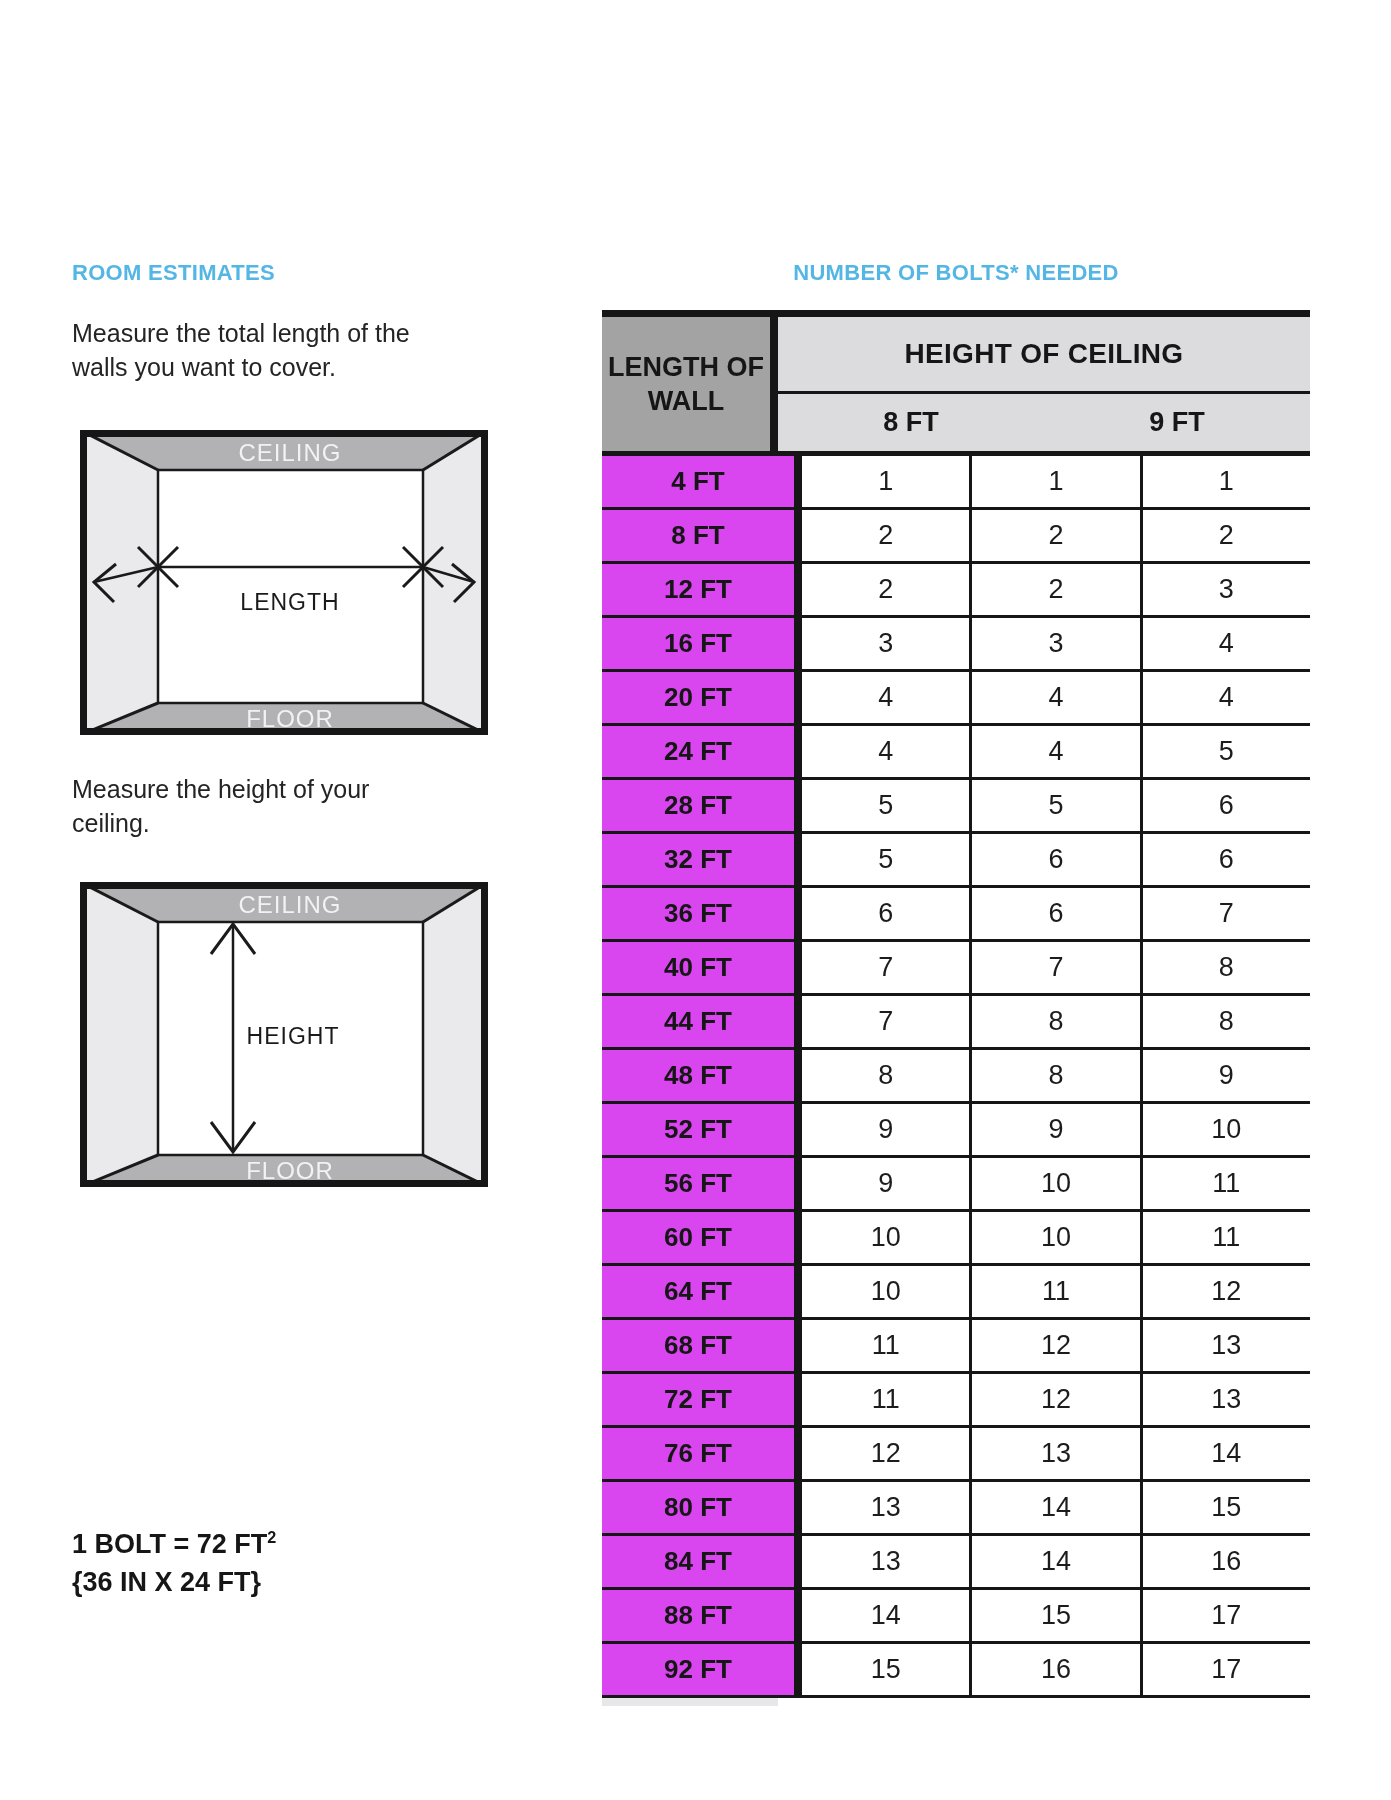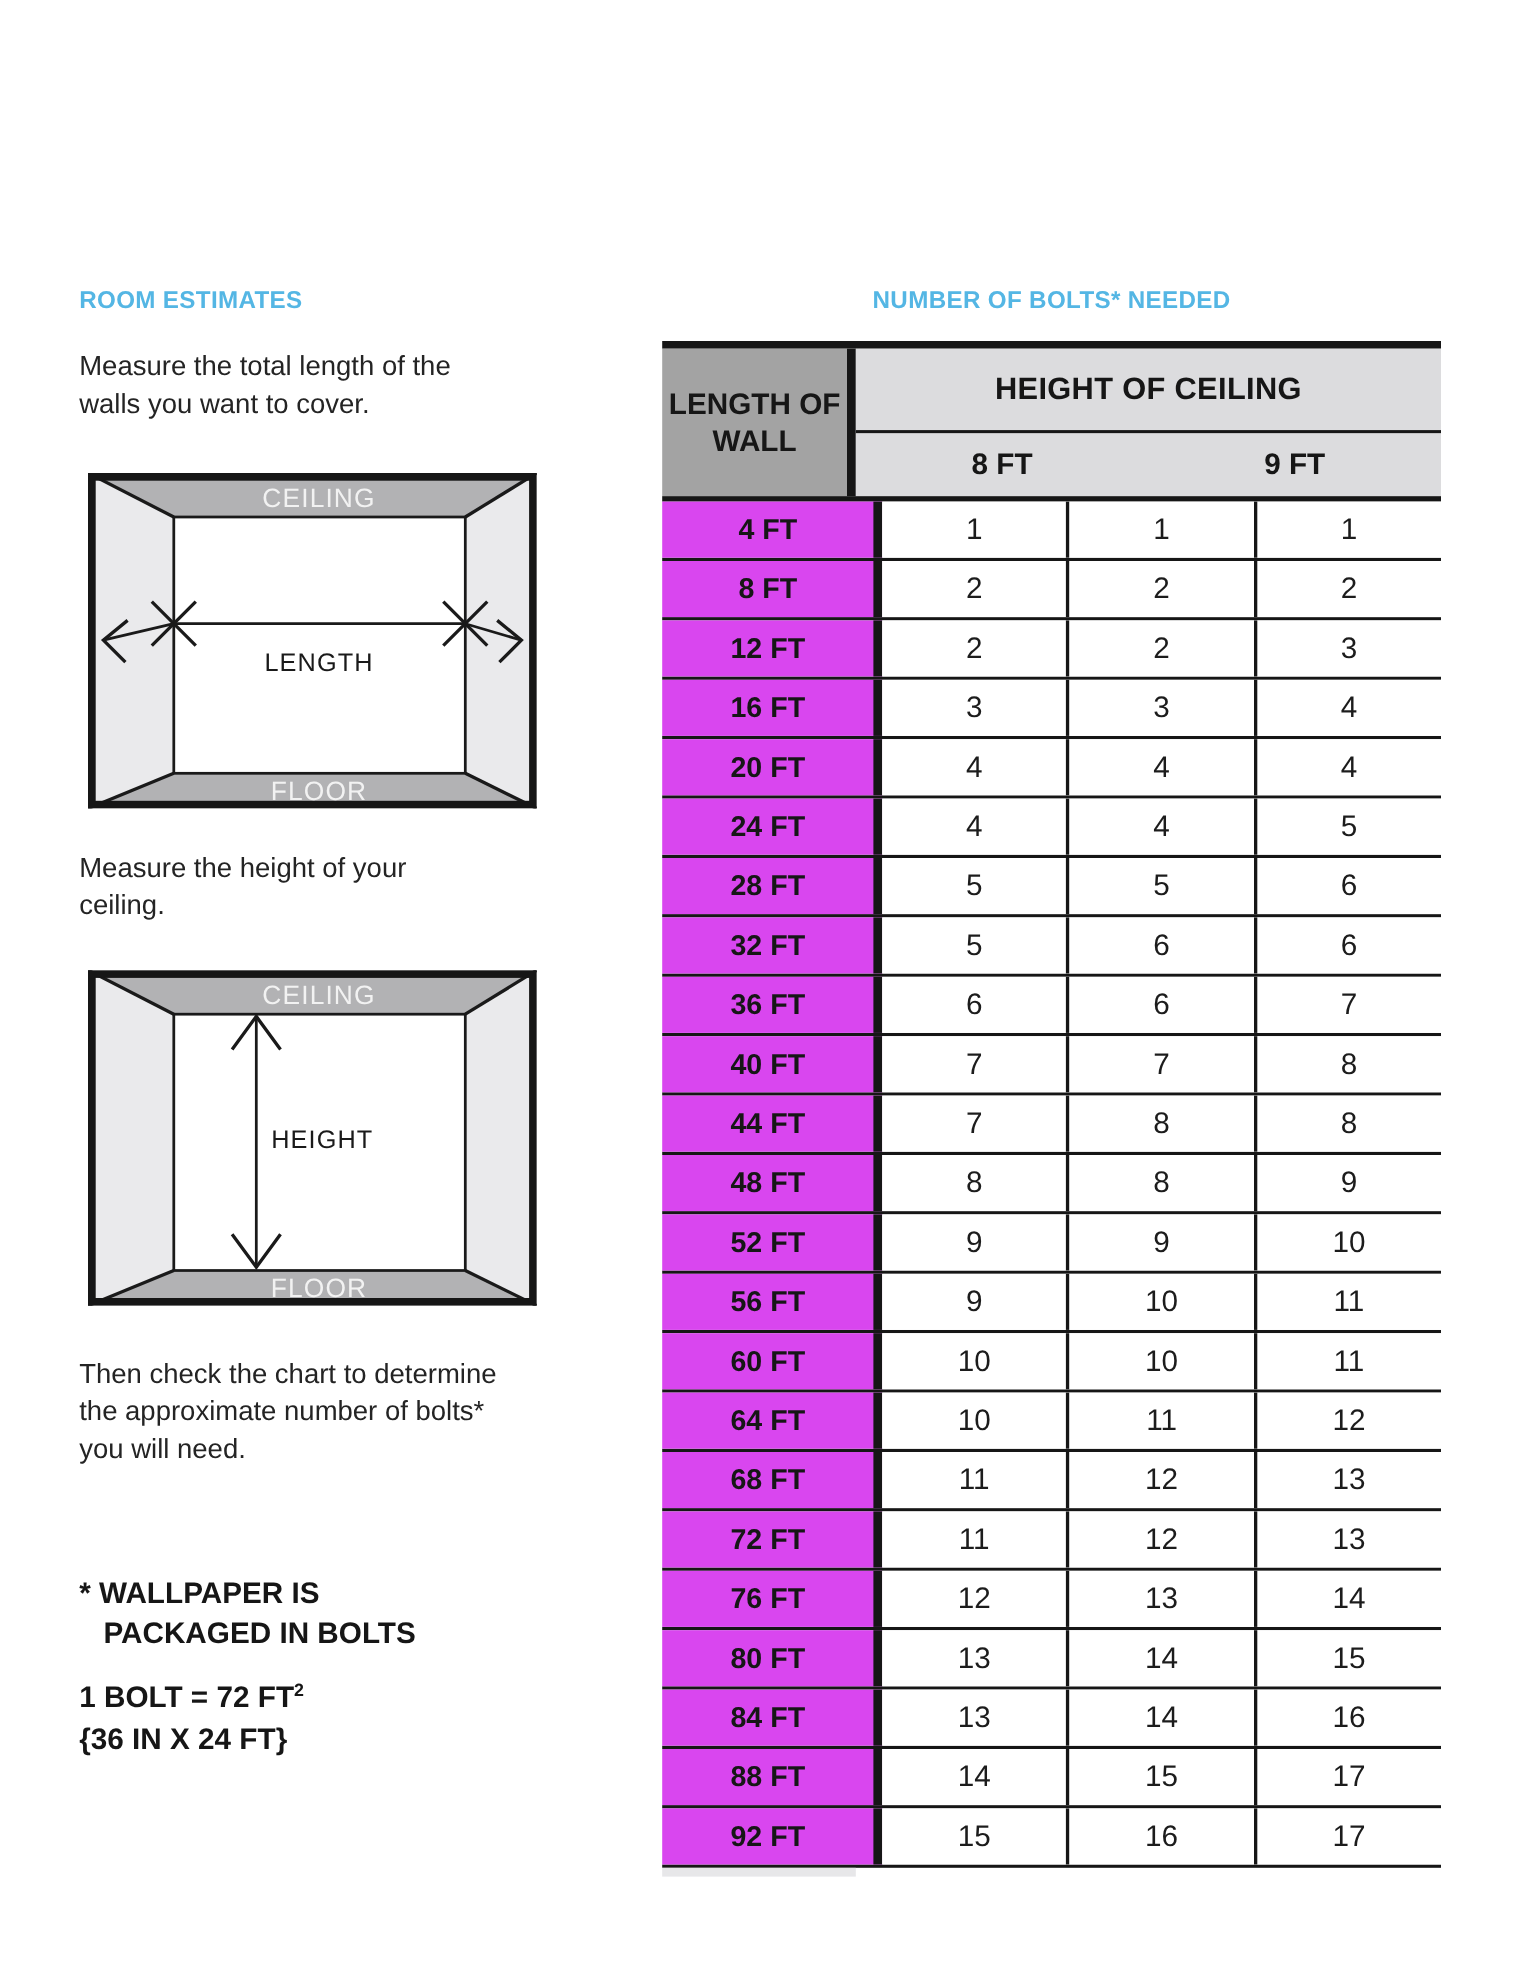--- a/index.html
+++ b/index.html
@@ -131,26 +131,21 @@
     <g stroke="#1a1a1a" fill="none">
       <line x1="153" y1="42" x2="153" y2="270" stroke-width="2.5"></line>
       <polyline points="131,72 153,42 175,72" stroke-width="3"></polyline>
       <polyline points="131,240 153,270 175,240" stroke-width="3"></polyline>
     </g>
     <text x="210" y="31" text-anchor="middle" class="svg-wall-label">CEILING</text>
     <text x="210" y="297" text-anchor="middle" class="svg-wall-label">FLOOR</text>
     <text x="213" y="162" text-anchor="middle" class="svg-measure-label">HEIGHT</text>
   </svg>
 
-  <div class="instruction instr-3">Then check the chart to determine the approximate number of bolts* you will need.</div>
-
-  <div class="footnote">
-    <span>* WALLPAPER IS</span><br>
-    <span class="indent">PACKAGED IN BOLTS</span>
-  </div>
+
 
   <div class="bolt-info">
     <span><span>1 BOLT = 72 FT</span><sup>2</sup></span><br>
     <span>{36 IN X 24 FT}</span>
   </div>
 
   <div class="section-heading bolts-heading">NUMBER OF BOLTS* NEEDED</div>
 
   <div class="bolts-table">
     <div class="thead">

